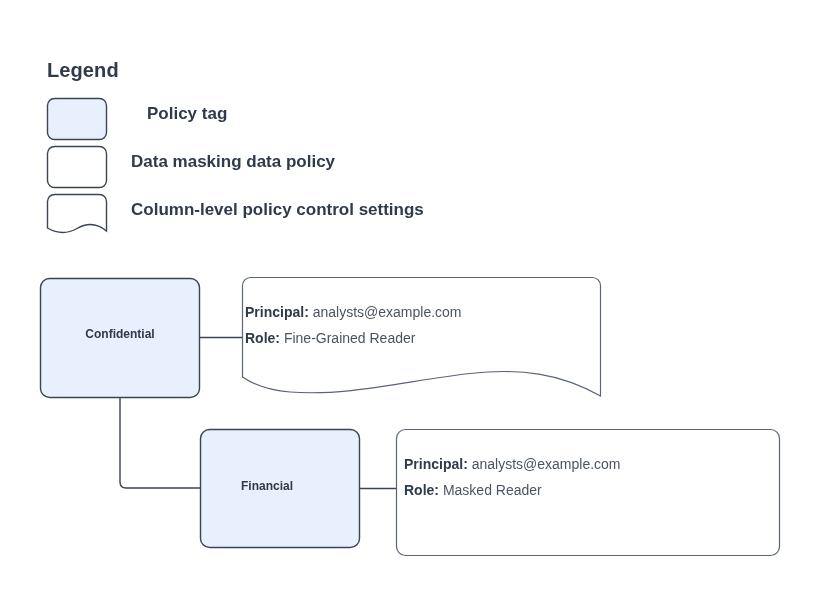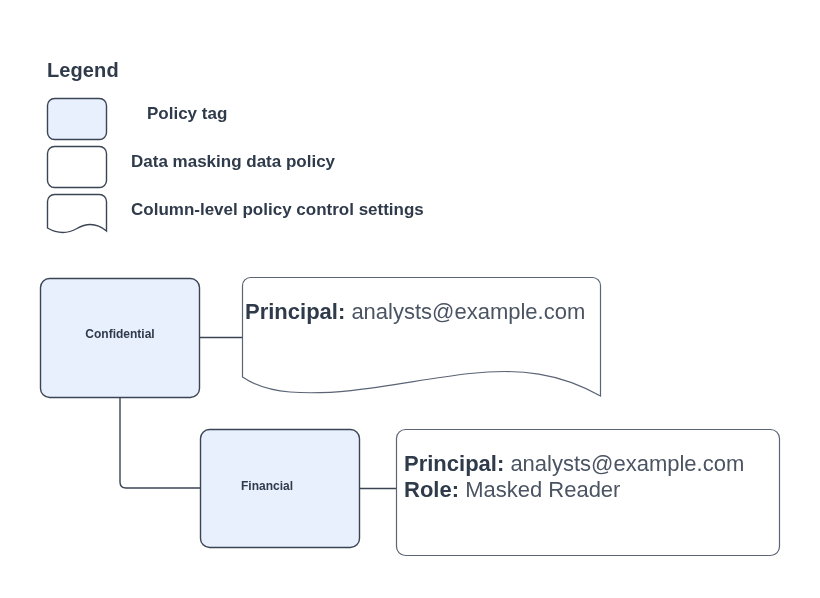--- a/index.html
+++ b/index.html
@@ -72,21 +72,21 @@
     width: 160px;
   }
   .node-financial-label {
     left: 200px;
     top: 479px;
     width: 134px;
   }
 
   .callout-text {
     position: absolute;
-    font-size: 22px;
+    font-size: 14px;
     line-height: 26px;
     color: #4a5462;
     white-space: nowrap;
   }
   .callout-text b {
     color: #2f3a4a;
     font-weight: bold;
   }
   .callout-a { left: 245px; top: 299px; }
   .callout-b { left: 404px; top: 451px; }
@@ -142,20 +142,24 @@
 
   <div class="node-label node-confidential-label">Confidential</div>
 
   <div class="node-label node-financial-label">Financial</div>
 
   <div class="callout-text callout-a">
     <div>
       <b>Principal:</b>
       <span>analysts@example.com</span>
     </div>
+    <div>
+      <b>Role:</b>
+      <span>Fine-Grained Reader</span>
+    </div>
   </div>
 
   <div class="callout-text callout-b">
     <div>
       <b>Principal:</b>
       <span>analysts@example.com</span>
     </div>
     <div>
       <b>Role:</b>
       <span>Masked Reader</span>

